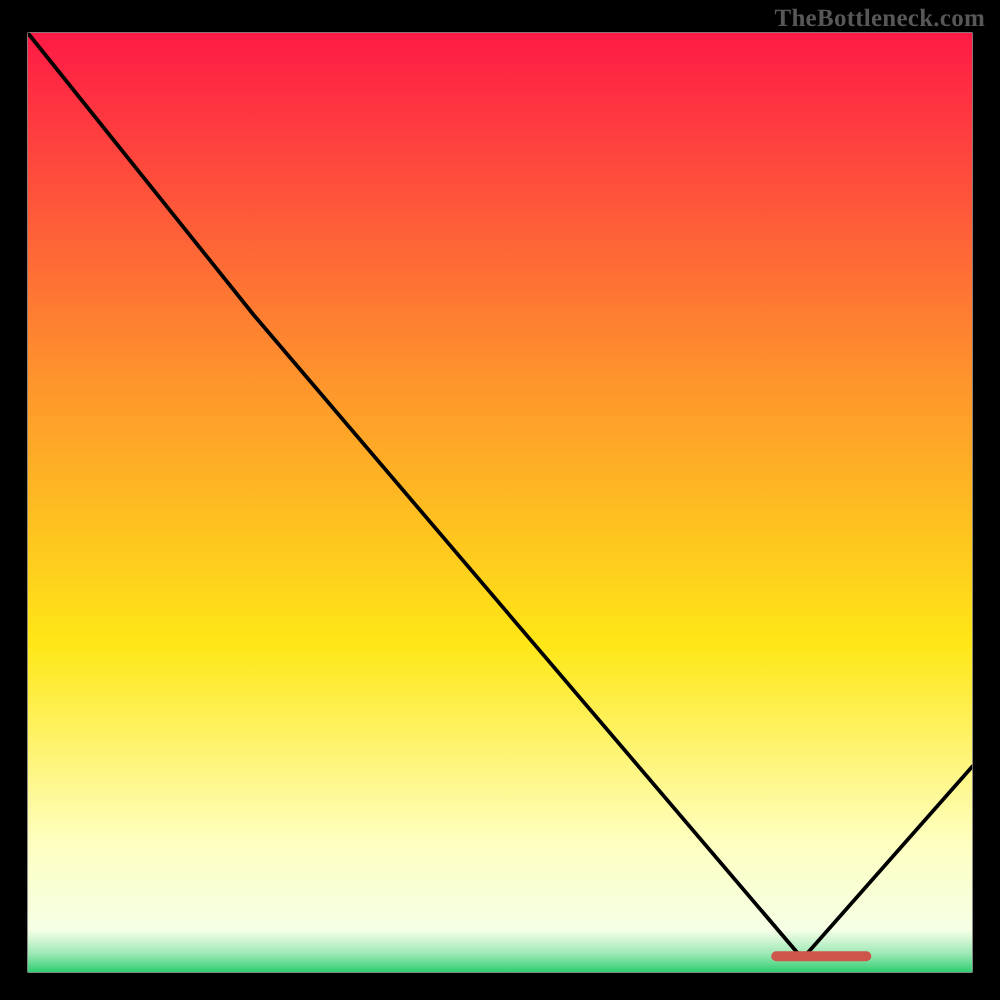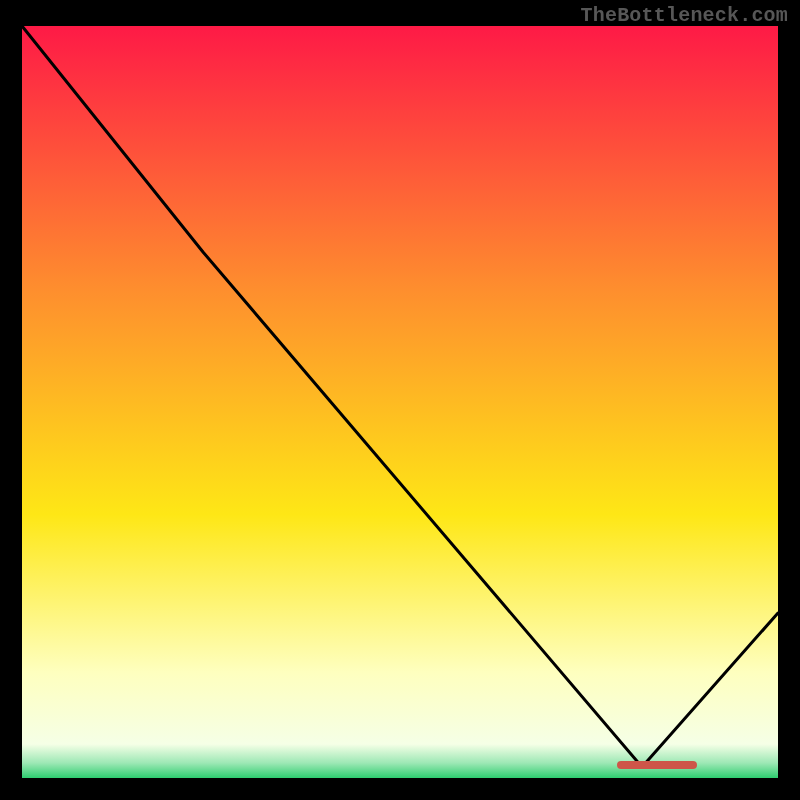--- a/index.html
+++ b/index.html
@@ -13,21 +13,21 @@
   .outer {
     position: relative;
     width: 800px;
     height: 800px;
     background: #000;
   }
   .watermark {
     position: absolute;
     top: 4px;
     right: 12px;
-    font-family: Liberation Mono, monospace;
+    font-family: Liberation Serif, serif;
     font-size: 20px;
     font-weight: bold;
     color: #575757;
     letter-spacing: 0.2px;
   }
   .plot {
     position: absolute;
     left: 22px;
     top: 26px;
     width: 756px;

